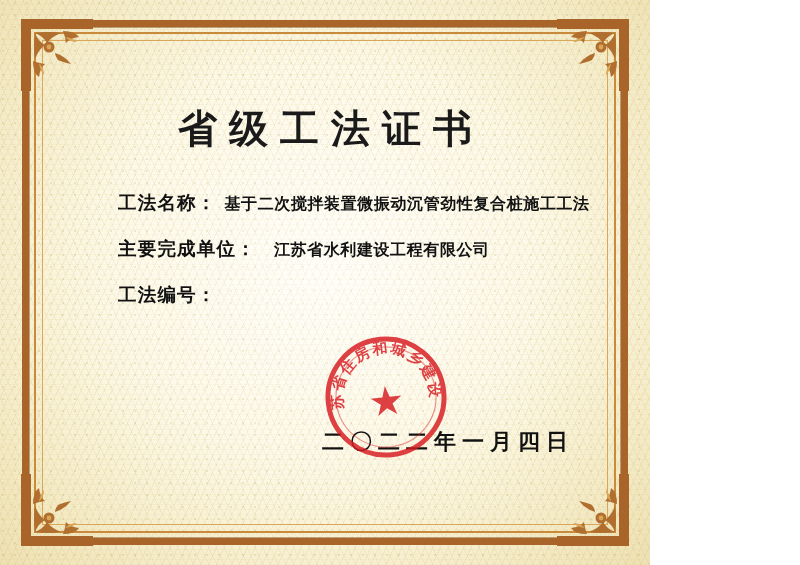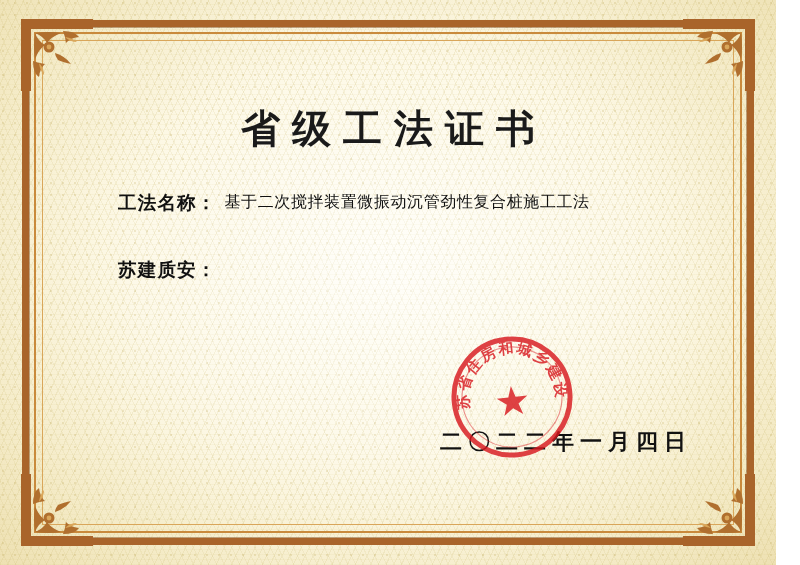--- a/index.html
+++ b/index.html
@@ -10,21 +10,21 @@
   body {
     width: 800px;
     height: 565px;
     overflow: hidden;
     font-family: "DejaVu Serif", "Liberation Serif", serif;
   }
 
   
   .certificate {
     position: relative;
-    width: 776px;
+    width: 650px;
     height: 565px;
     background:
       radial-gradient(ellipse at 50% 45%, #fffdf2 0%, #fdf8e4 45%, #f7eecb 80%, #f3e7bd 100%);
     box-sizing: border-box;
     overflow: hidden;
   }
 
   
   .texture {
     position: absolute;
@@ -111,47 +111,47 @@
     text-indent: 12px;
   }
 
   .fields {
     margin-top: 34px;
     padding-left: 58px;
     padding-right: 20px;
   }
   .field-row {
     display: flex;
-    align-items: center;
+    align-items: flex-end;
     margin-bottom: 21px;
     font-size: 17px;
     color: #111;
     white-space: nowrap;
   }
   .field-label {
     font-weight: bold;
     font-size: 18.5px;
     letter-spacing: 1.2px;
     color: #111;
     flex: 0 0 auto;
   }
   .field-value {
     font-size: 16px;
     letter-spacing: 0.6px;
     color: #111;
     margin-left: 10px;
-    font-weight: normal;
+    font-weight: bold;
   }
   .field-row.indent-name .field-value { margin-left: 8px; }
   .field-row.indent-unit .field-value { margin-left: 18px; font-weight: bold; }
 
   
   .date-line {
     position: absolute;
-    right: 24px;
+    right: 16px;
     bottom: 52px;
     font-size: 22px;
     font-weight: bold;
     letter-spacing: 6px;
     color: #111;
   }
 
   
   .seal {
     position: absolute;
@@ -265,24 +265,26 @@
     <div class="fields">
 
       <div class="field-row indent-name">
         <span class="field-label">工法名称：</span>
         <span class="field-value">基于二次搅拌装置微振动沉管劲性复合桩施工工法</span>
       </div>
 
 
 
       <div class="field-row indent-unit">
+        <span class="field-label">主要完成单位：</span>
+        <span class="field-value">江苏省水利建设工程有限公司</span>
       </div>
 
       <div class="field-row indent-unit">
-        <span class="field-label">苏建质安：</span>
+        <span class="field-label">工法编号：</span>
       </div>
 
     </div>
 
     <div class="date-line">二〇二二年一月四日</div>
 
     <div class="seal">
       <svg viewBox="0 0 128 128">
         <g transform="rotate(-6 64 64)">
           <circle cx="64" cy="64" r="58" fill="none" stroke="#d8191f" stroke-width="5"></circle>

